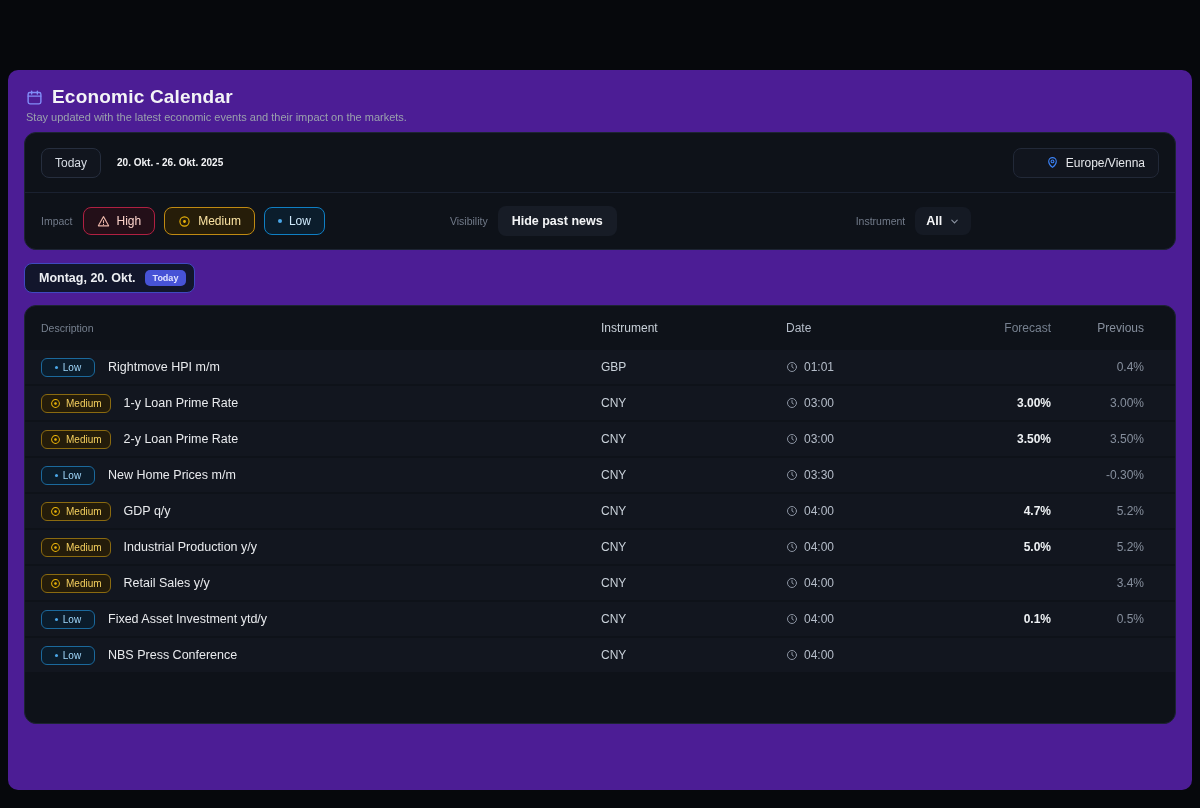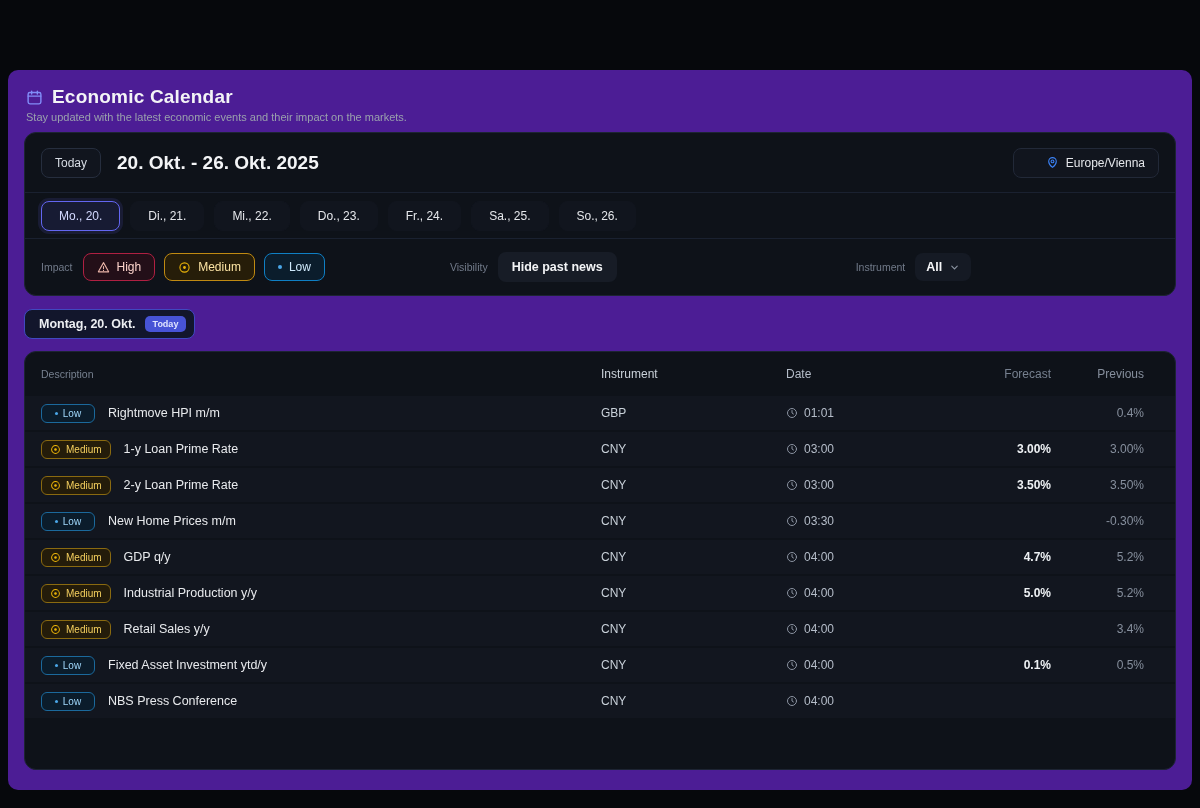--- a/index.html
+++ b/index.html
@@ -10,21 +10,21 @@
   
   .title-row { display:flex; align-items:center; gap:9px; padding-left:2px; }
   .title-row h1 { font-size:19px; font-weight:700; color:#f3f4f6; letter-spacing:.2px; }
   .subtitle { font-size:11px; color:#9aa1ad; margin:3px 0 0 2px; }
   
   .filter-card { margin-top:9px; background:#0e1219; border:1px solid #1d2433; border-radius:12px; overflow:hidden; }
   .toolbar-row { height:59px; display:flex; align-items:center; gap:16px; padding:0 16px; }
   .btn { display:inline-flex; align-items:center; gap:7px; background:#11151e; border:1px solid #262e3e;
     border-radius:8px; color:#d7dce4; font-size:12px; padding:7px 13px; cursor:pointer;
     font-family:inherit; }
-  .date-range { font-size:19px; font-weight:700; color:#f3f4f6; }
+  .date-range { font-size:10px; font-weight:700; color:#f3f4f6; }
   .tz-btn { margin-left:auto; border-color:#222938; color:#e5e7eb;padding-left:32px; }
   .divider-row { border-top:1px solid #1a2130; }
   .day-tabs { height:46px; display:flex; align-items:center; gap:10px; padding:0 16px; }
   .day-tab { background:#11151e; border:1px solid #11151e; border-radius:8px; color:#e5e7eb;
     font-size:12px; padding:7px 17px; cursor:pointer; font-family:inherit; }
   .day-tab.active { border-color:#6366f1; background:#171b33; color:#d3d9ff;
     box-shadow:0 0 0 3px rgba(99,102,241,.13); }
   .filters-row { height:57px; display:flex; align-items:center; padding:7px 16px; }
   .flabel { font-size:10.5px; color:#717a89; margin-right:10px; }
   .chips { display:flex; gap:9px; }
@@ -92,29 +92,20 @@
       <button class="btn tz-btn">
         <span style="display:inline-flex;">
           <svg width="13" height="13" viewBox="0 0 24 24" fill="none" stroke="#3b82f6" stroke-width="2">
             <path d="M12 21s-7-5.2-7-11a7 7 0 0 1 14 0c0 5.8-7 11-7 11z"></path>
               <circle cx="12" cy="10" r="2.6"></circle>
           </svg>
         </span>
         <span>Europe/Vienna</span>
       </button>
     </div>
-    <div class="day-tabs divider-row">
-        <button class="day-tab active">Mo., 20.</button>
-        <button class="day-tab">Di., 21.</button>
-        <button class="day-tab">Mi., 22.</button>
-        <button class="day-tab">Do., 23.</button>
-        <button class="day-tab">Fr., 24.</button>
-        <button class="day-tab">Sa., 25.</button>
-        <button class="day-tab">So., 26.</button>
-      </div>
     <div class="filters-row divider-row">
       <span class="flabel">Impact</span>
       <div class="chips">
           <button class="chip chip-high">
             <span class="chip-icon">
               <svg width="13" height="13" viewBox="0 0 24 24" fill="none" stroke="#e8b3a6" stroke-width="2" stroke-linecap="round" stroke-linejoin="round">
                 <path d="M12 3 2.5 20h19L12 3z"></path>
                 <path d="M12 10v4M12 17.3v.4"></path>
               </svg>
             </span>

